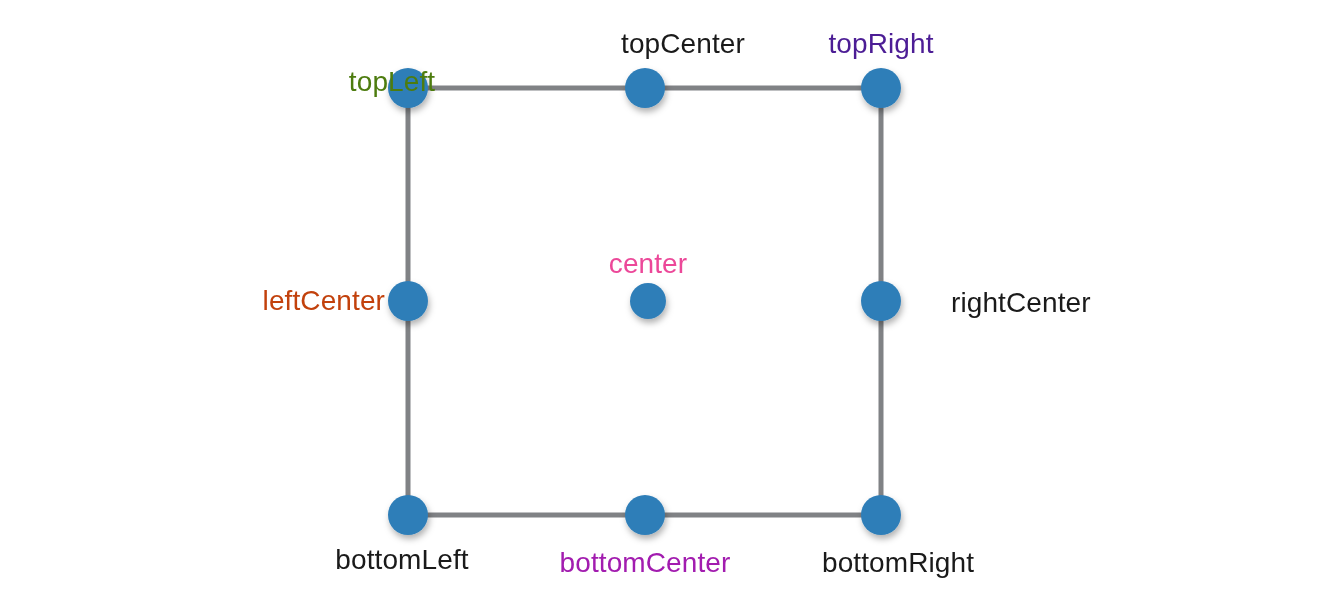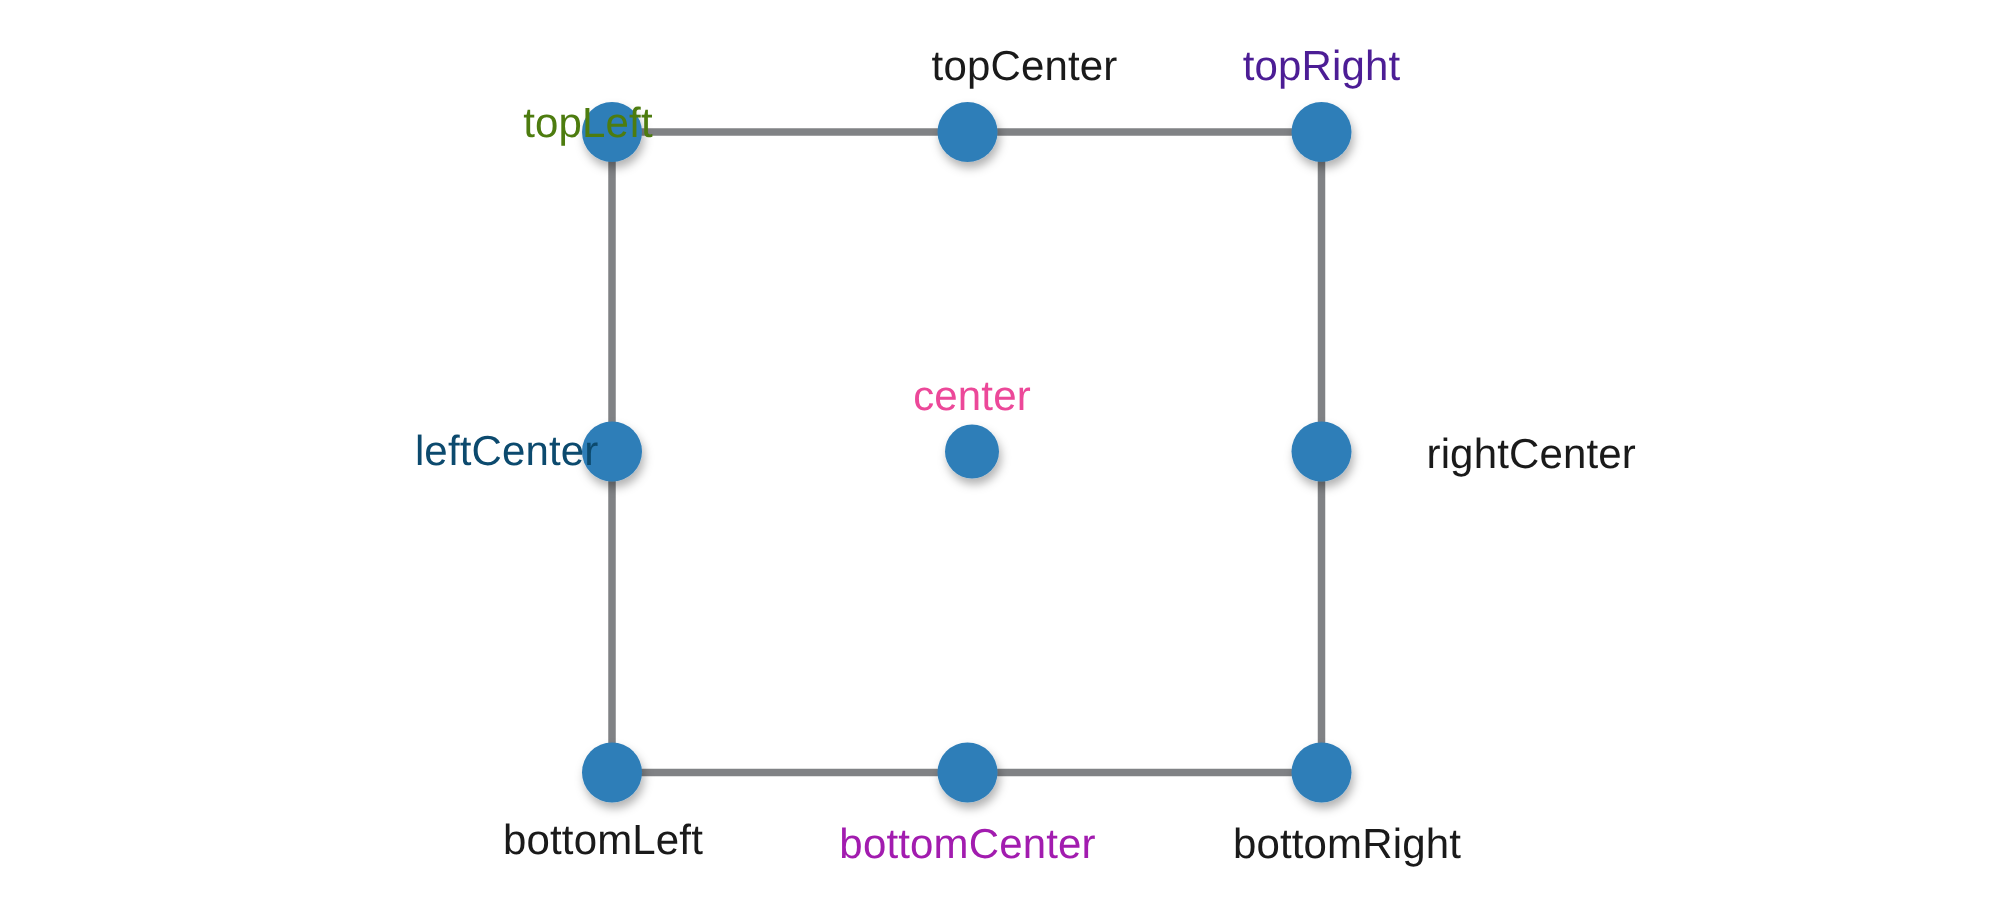--- a/index.html
+++ b/index.html
@@ -82,21 +82,21 @@
         <circle cx="408" cy="515" r="20" fill="#2f7eb8" filter="url(#node-shadow)"></circle>
         <circle cx="645" cy="515" r="20" fill="#2f7eb8" filter="url(#node-shadow)"></circle>
         <circle cx="881" cy="515" r="20" fill="#2f7eb8" filter="url(#node-shadow)"></circle>
       </g>
   </svg>
 
   <div id="labels-layer">
       <div class="node-label lbl-above" style="left: 392px; top: 58px; color: #4d7c0f; margin-top: 38px;">topLeft</div>
       <div class="node-label lbl-above" style="left: 683px; top: 58px; color: rgb(26, 26, 26);">topCenter</div>
       <div class="node-label lbl-above" style="left: 881px; top: 58px; color: #4c1d95;">topRight</div>
-      <div class="node-label lbl-left" style="left: 399px; top: 301px; color: #0c4a6e;">leftCenter</div>
+      <div class="node-label lbl-left" style="left: 385px; top: 301px; color: #c2410c;">leftCenter</div>
       <div class="node-label lbl-above" style="left: 648px; top: 278px; color: #ec4899;">center</div>
       <div class="node-label lbl-right" style="left: 903px; top: 303px; color: rgb(26, 26, 26);">rightCenter</div>
       <div class="node-label lbl-below" style="left: 402px; top: 546px; color: rgb(26, 26, 26);">bottomLeft</div>
       <div class="node-label lbl-below" style="left: 645px; top: 549px; color: #a21caf;">bottomCenter</div>
       <div class="node-label lbl-below" style="left: 898px; top: 549px; color: rgb(26, 26, 26);">bottomRight</div>
     </div>
 
 </div>
 
 </body></html>

